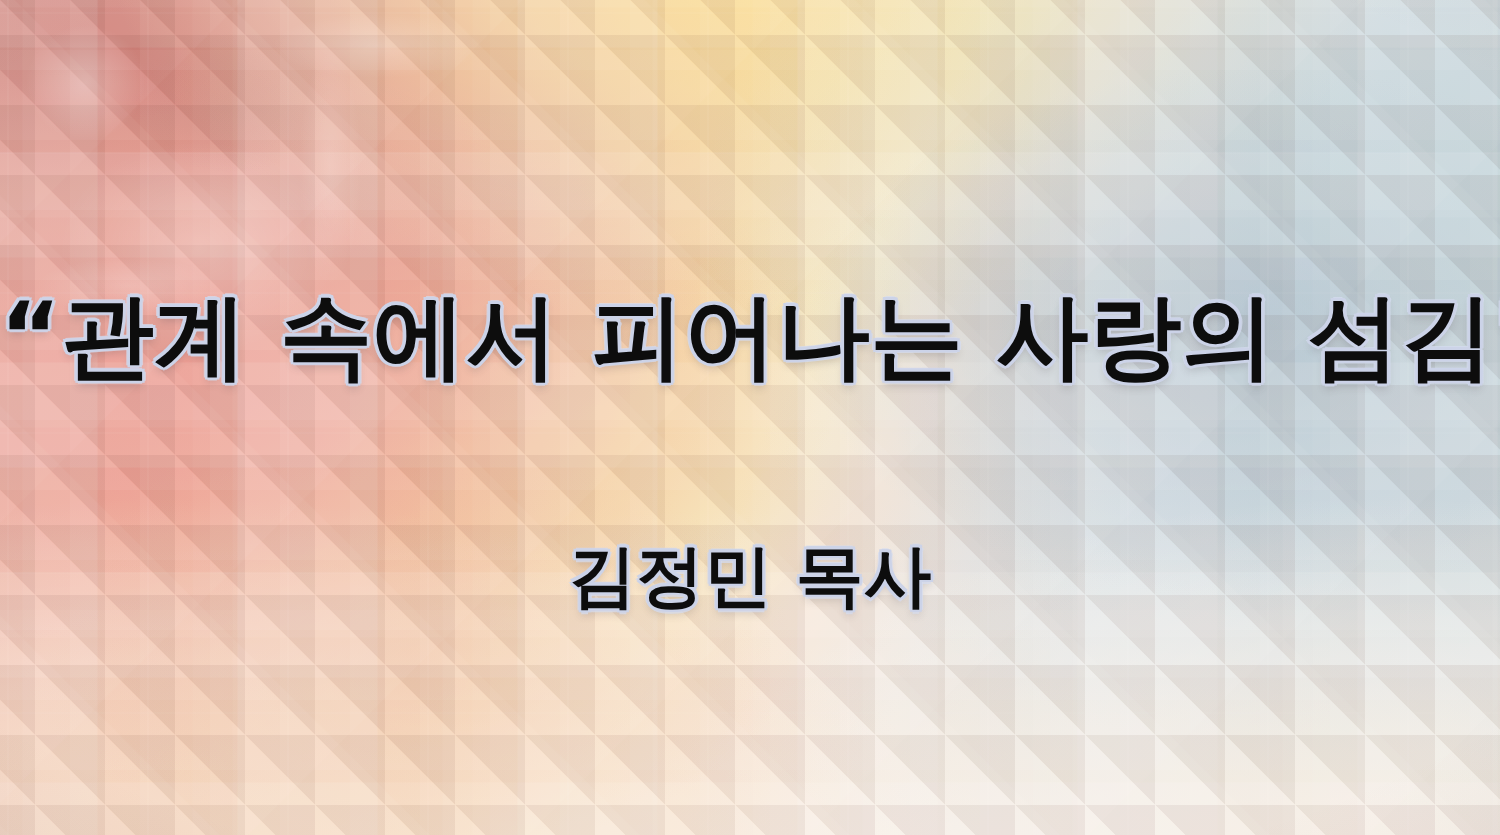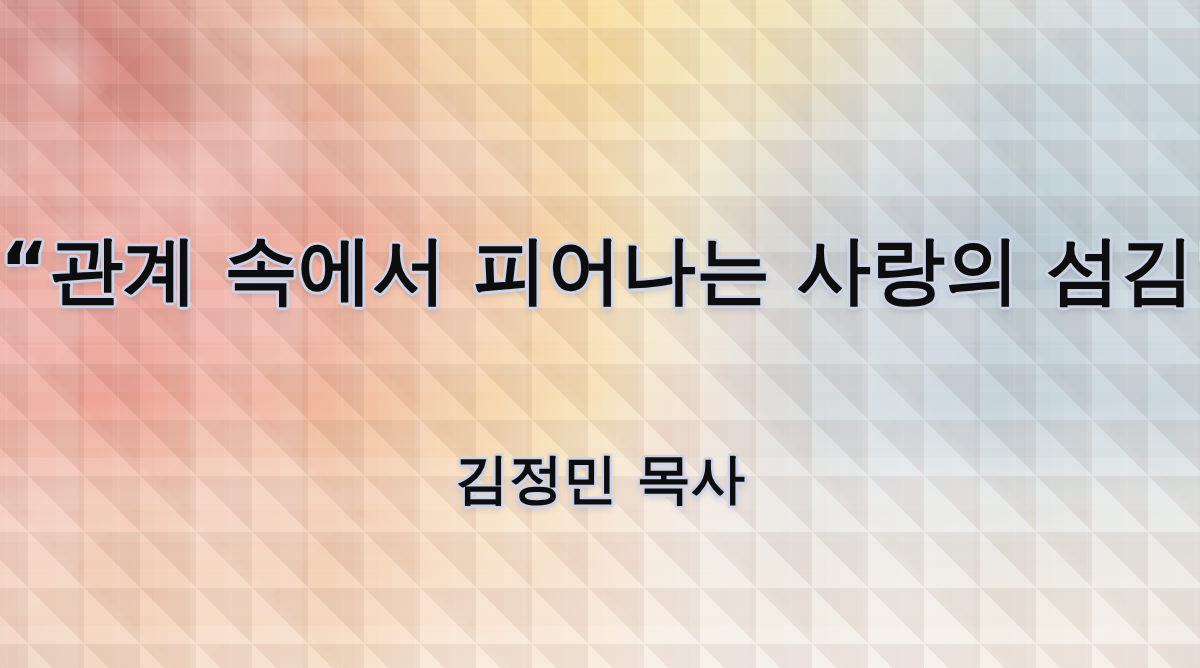--- a/index.html
+++ b/index.html
@@ -182,21 +182,21 @@
        0    4px 7px rgba(70,60,70,0.22);
   }
 
   #slide-title {
     top: 232px;
     font-size: 74px;
     line-height: 1.0;
   }
 
   #slide-speaker {
-    top: 452px;
+    top: 434px;
     font-size: 54px;
     line-height: 1.0;
   }
 </style>
 </head>
 <body>
 
 <div id="slide">
 
   <div class="bg-layer" id="bg-base"></div>

